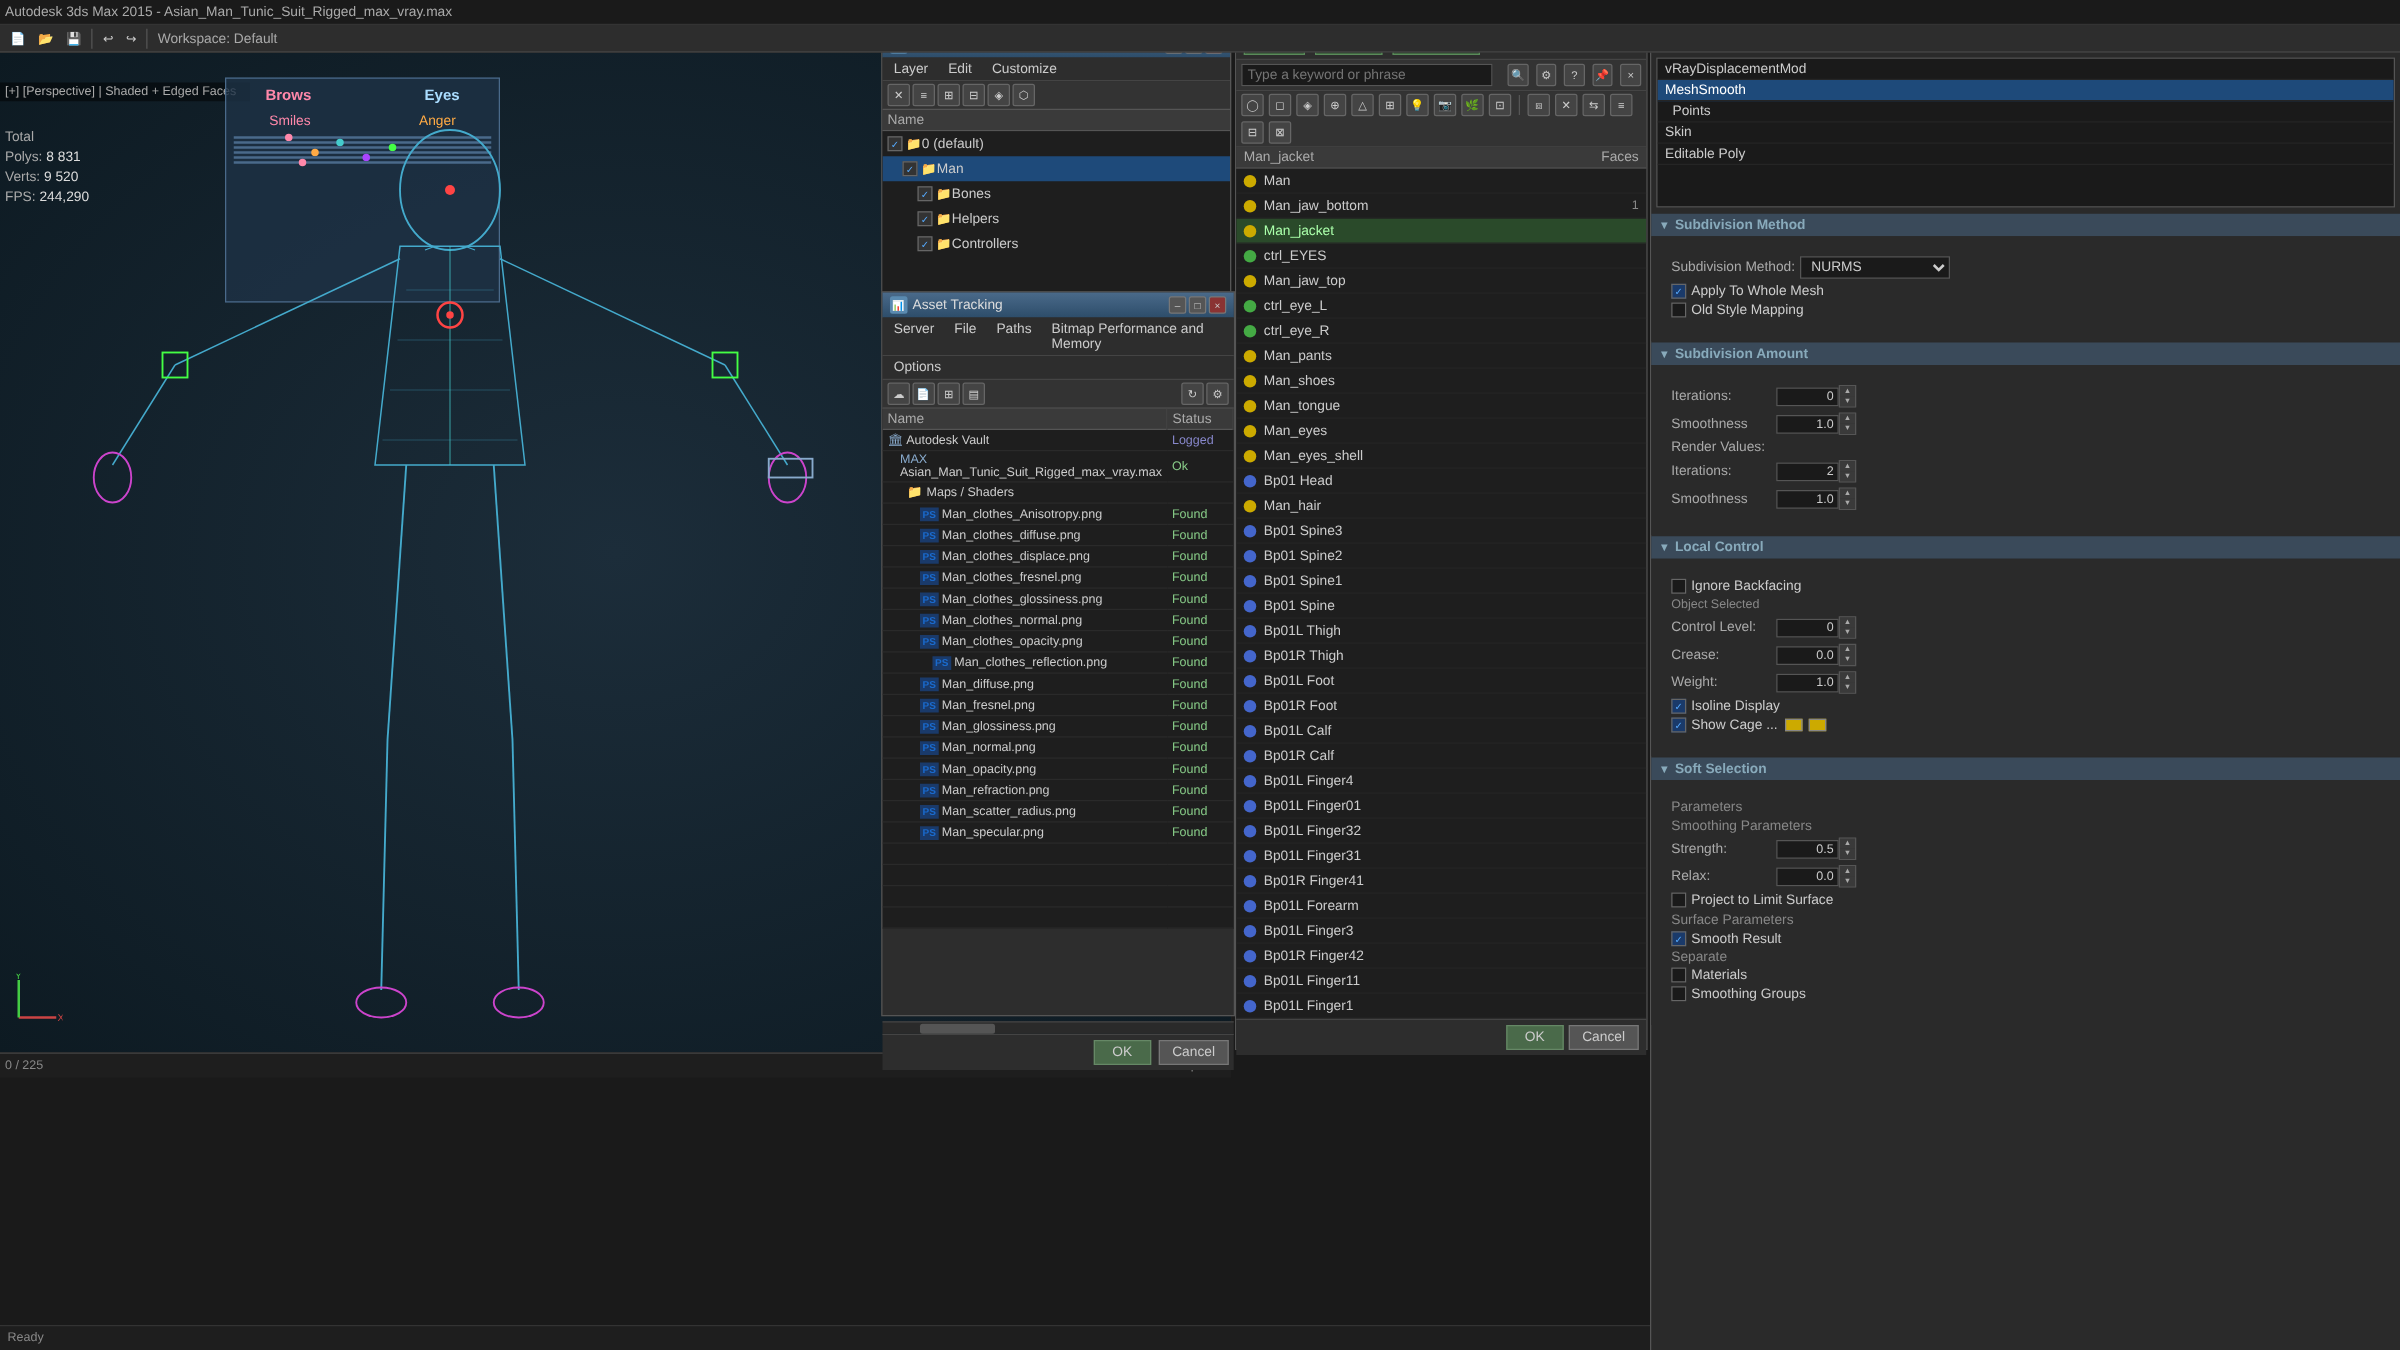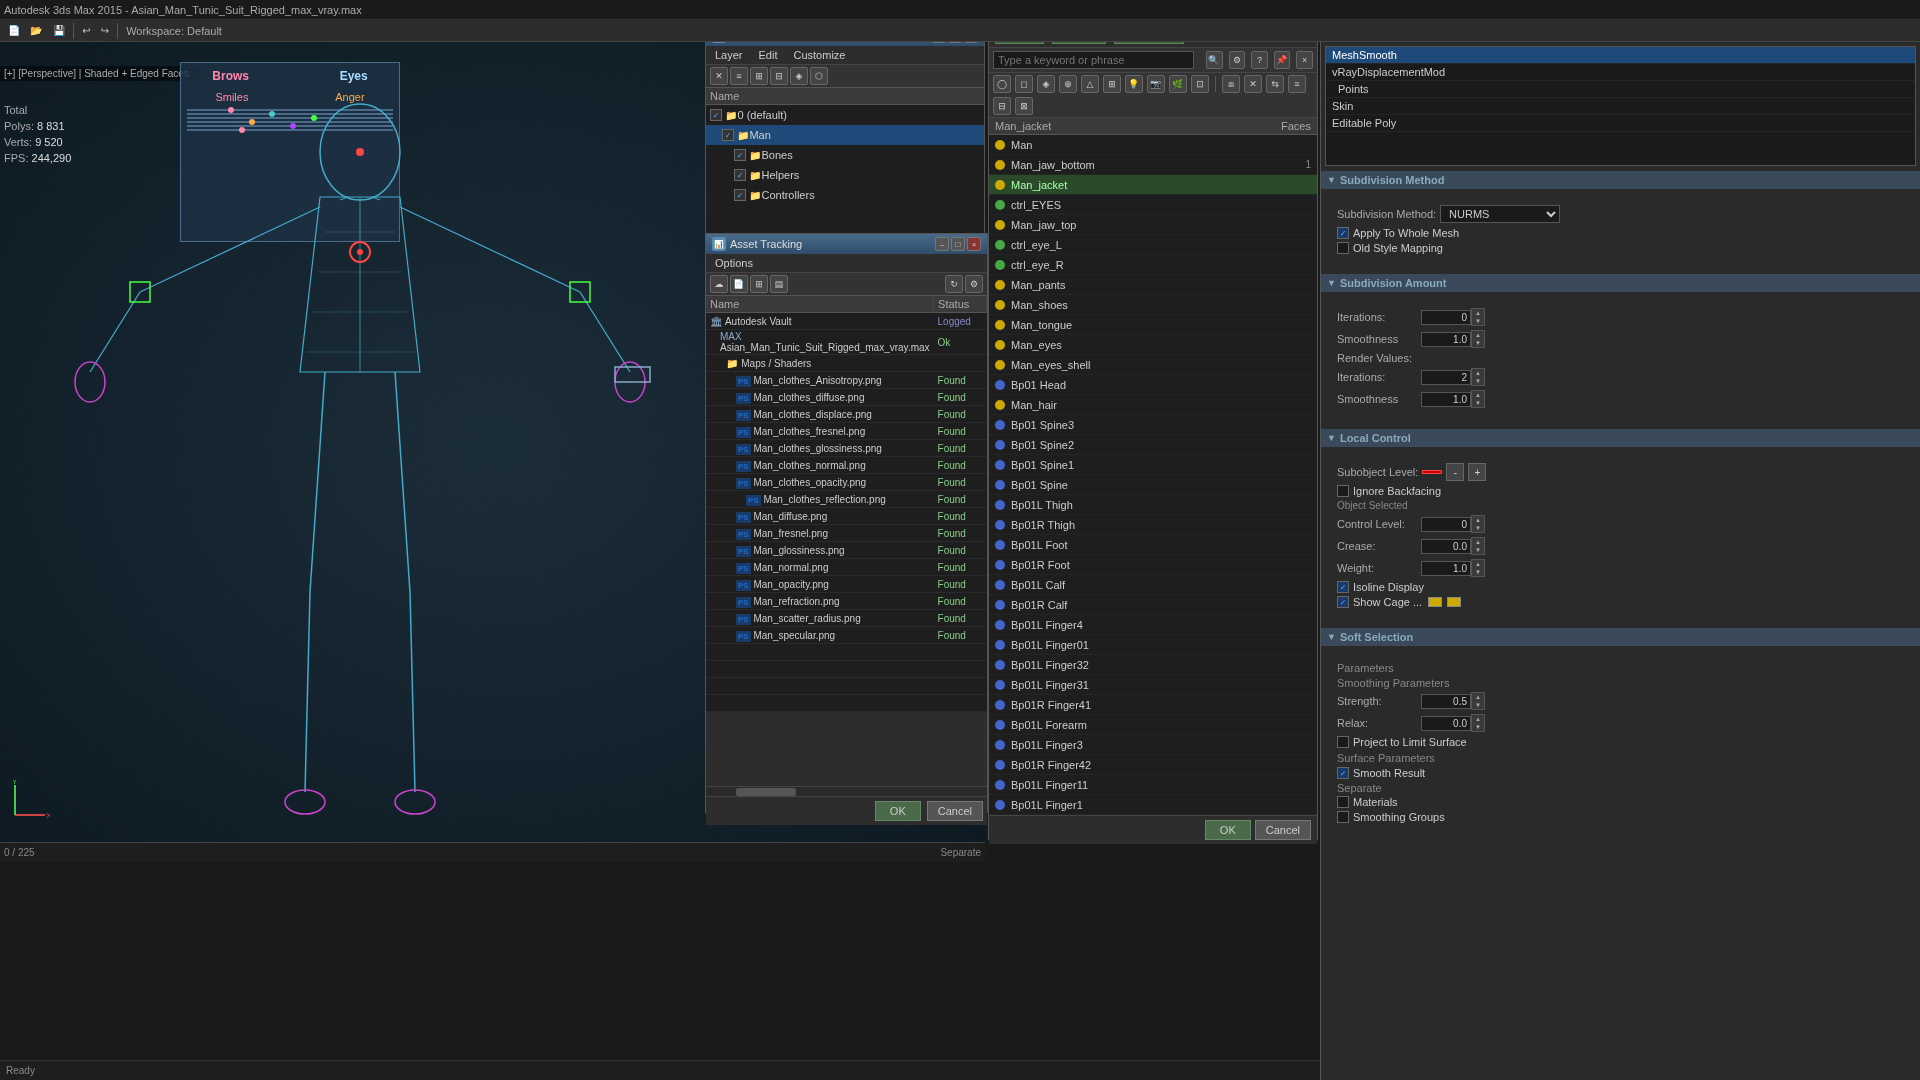--- a/index.html
+++ b/index.html
@@ -821,20 +821,26 @@
   <div class="panel-title-bar">
     <div class="title-text">
       <span class="panel-icon">📊</span>
       <span>Asset Tracking</span>
     </div>
     <div class="window-controls">
       <button class="win-btn">–</button>
       <button class="win-btn">□</button>
       <button class="win-btn close">×</button>
     </div>
+  </div>
+  <div class="asset-menu-bar">
+    <span class="menu-item">Server</span>
+    <span class="menu-item">File</span>
+    <span class="menu-item">Paths</span>
+    <span class="menu-item">Bitmap Performance and Memory</span>
   </div>
   <div class="asset-menu-bar">
     <span class="menu-item">Options</span>
   </div>
   <div class="asset-toolbar">
     <button class="toolbar-btn">☁</button>
     <button class="toolbar-btn">📄</button>
     <button class="toolbar-btn">⊞</button>
     <button class="toolbar-btn">▤</button>
     <div style="flex:1;"></div>
@@ -1171,25 +1177,25 @@
     <button class="toolbar-btn">≡</button>
     <button class="toolbar-btn">▲</button>
     <button class="toolbar-btn">▼</button>
     <button class="toolbar-btn">🗑</button>
     <div class="toolbar-sep"></div>
     <button class="toolbar-btn">⚙</button>
   </div>
 
   <div class="modifier-list-section">
     <div class="modifier-list-box">
+      <div class="modifier-entry">
+        <span>vRayDisplacementMod</span>
+      </div>
       <div class="modifier-entry active">
         <span>MeshSmooth</span>
-      </div>
-      <div class="modifier-entry">
-        <span>vRayDisplacementMod</span>
       </div>
       <div style="padding-left:12px;" class="modifier-entry">
         <span>Points</span>
       </div>
       <div class="modifier-entry">
         <span>Skin</span>
       </div>
       <div class="modifier-entry">
         <span>Editable Poly</span>
       </div>
@@ -1265,26 +1271,20 @@
         </div>
       </div>
     </div>
   </div>
 
   <div class="section-divider">
     <span class="arrow">▼</span>
     <span>Local Control</span>
   </div>
   <div class="section-body">
-    <div class="param-row subject-level-row">
-      <span class="param-label">Subobject Level:</span>
-      <div class="level-display"></div>
-      <div class="level-btn">-</div>
-      <div class="level-btn">+</div>
-    </div>
     <div class="param-checkbox-row">
       <div class="param-checkbox"></div>
       <span>Ignore Backfacing</span>
     </div>
     <div class="param-row">
       <span style="color:#888;font-size:10px;">Object Selected</span>
     </div>
     <div class="param-row">
       <span class="param-label">Control Level:</span>
       <div class="spinner-input">

